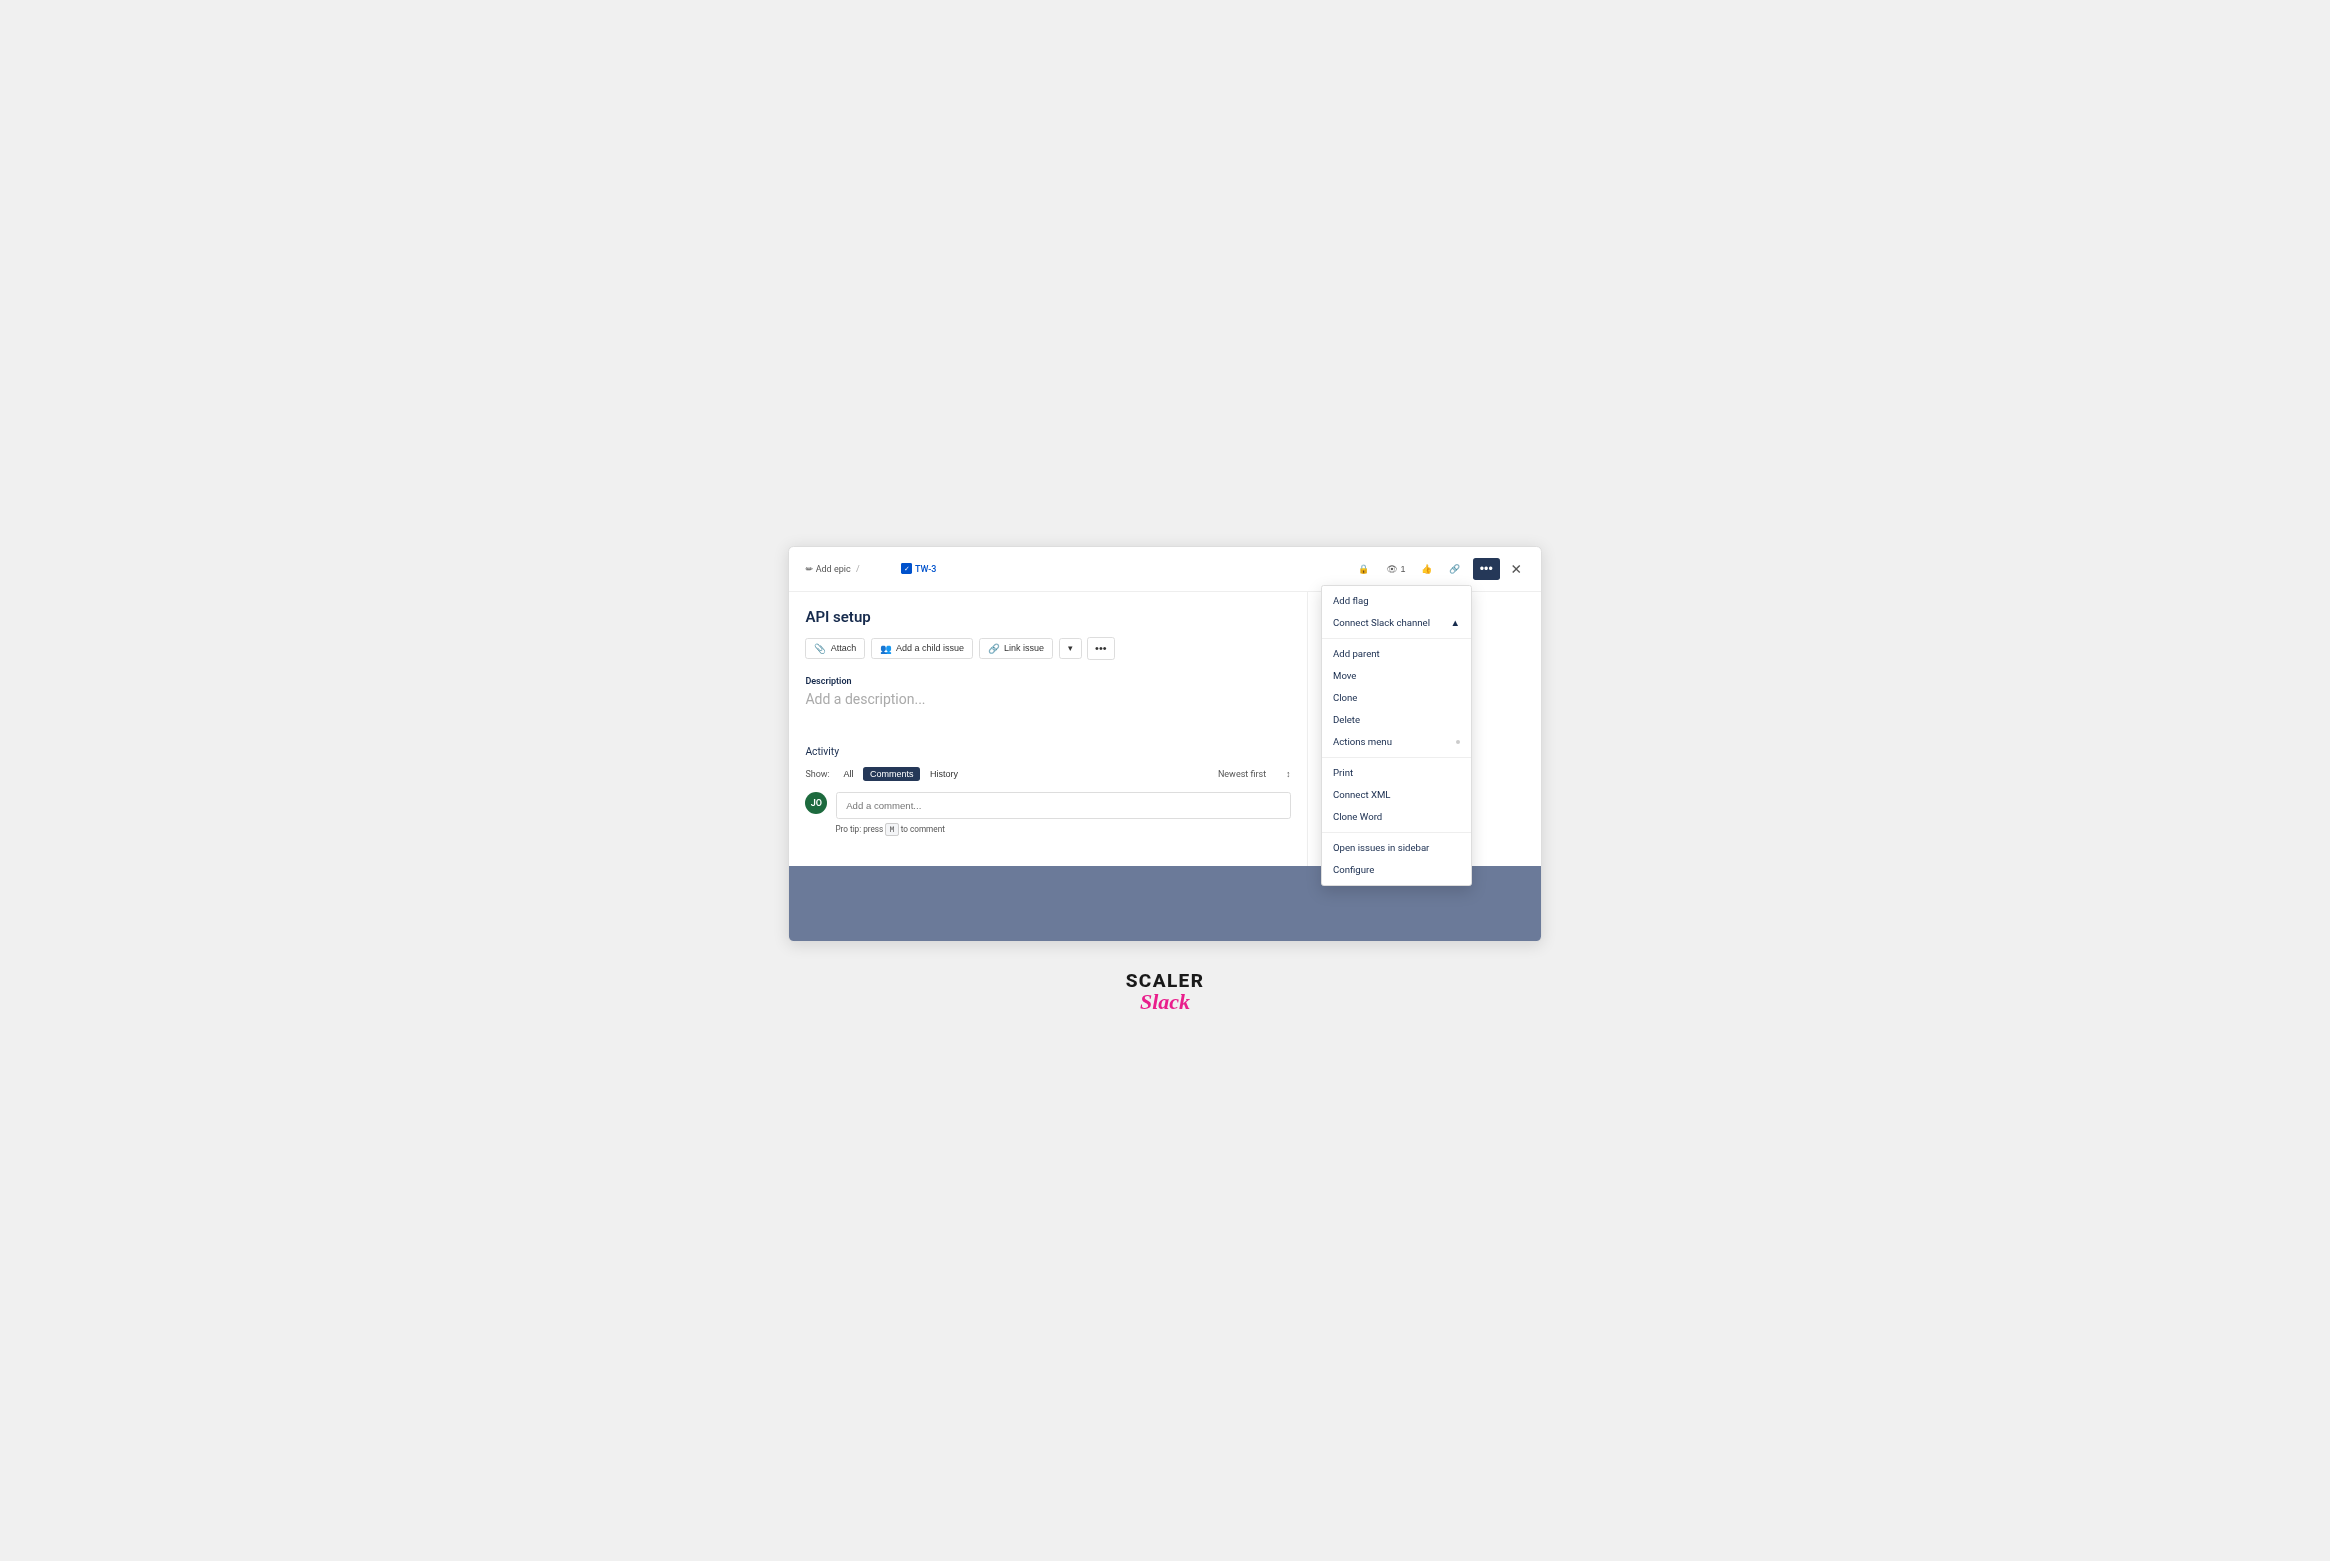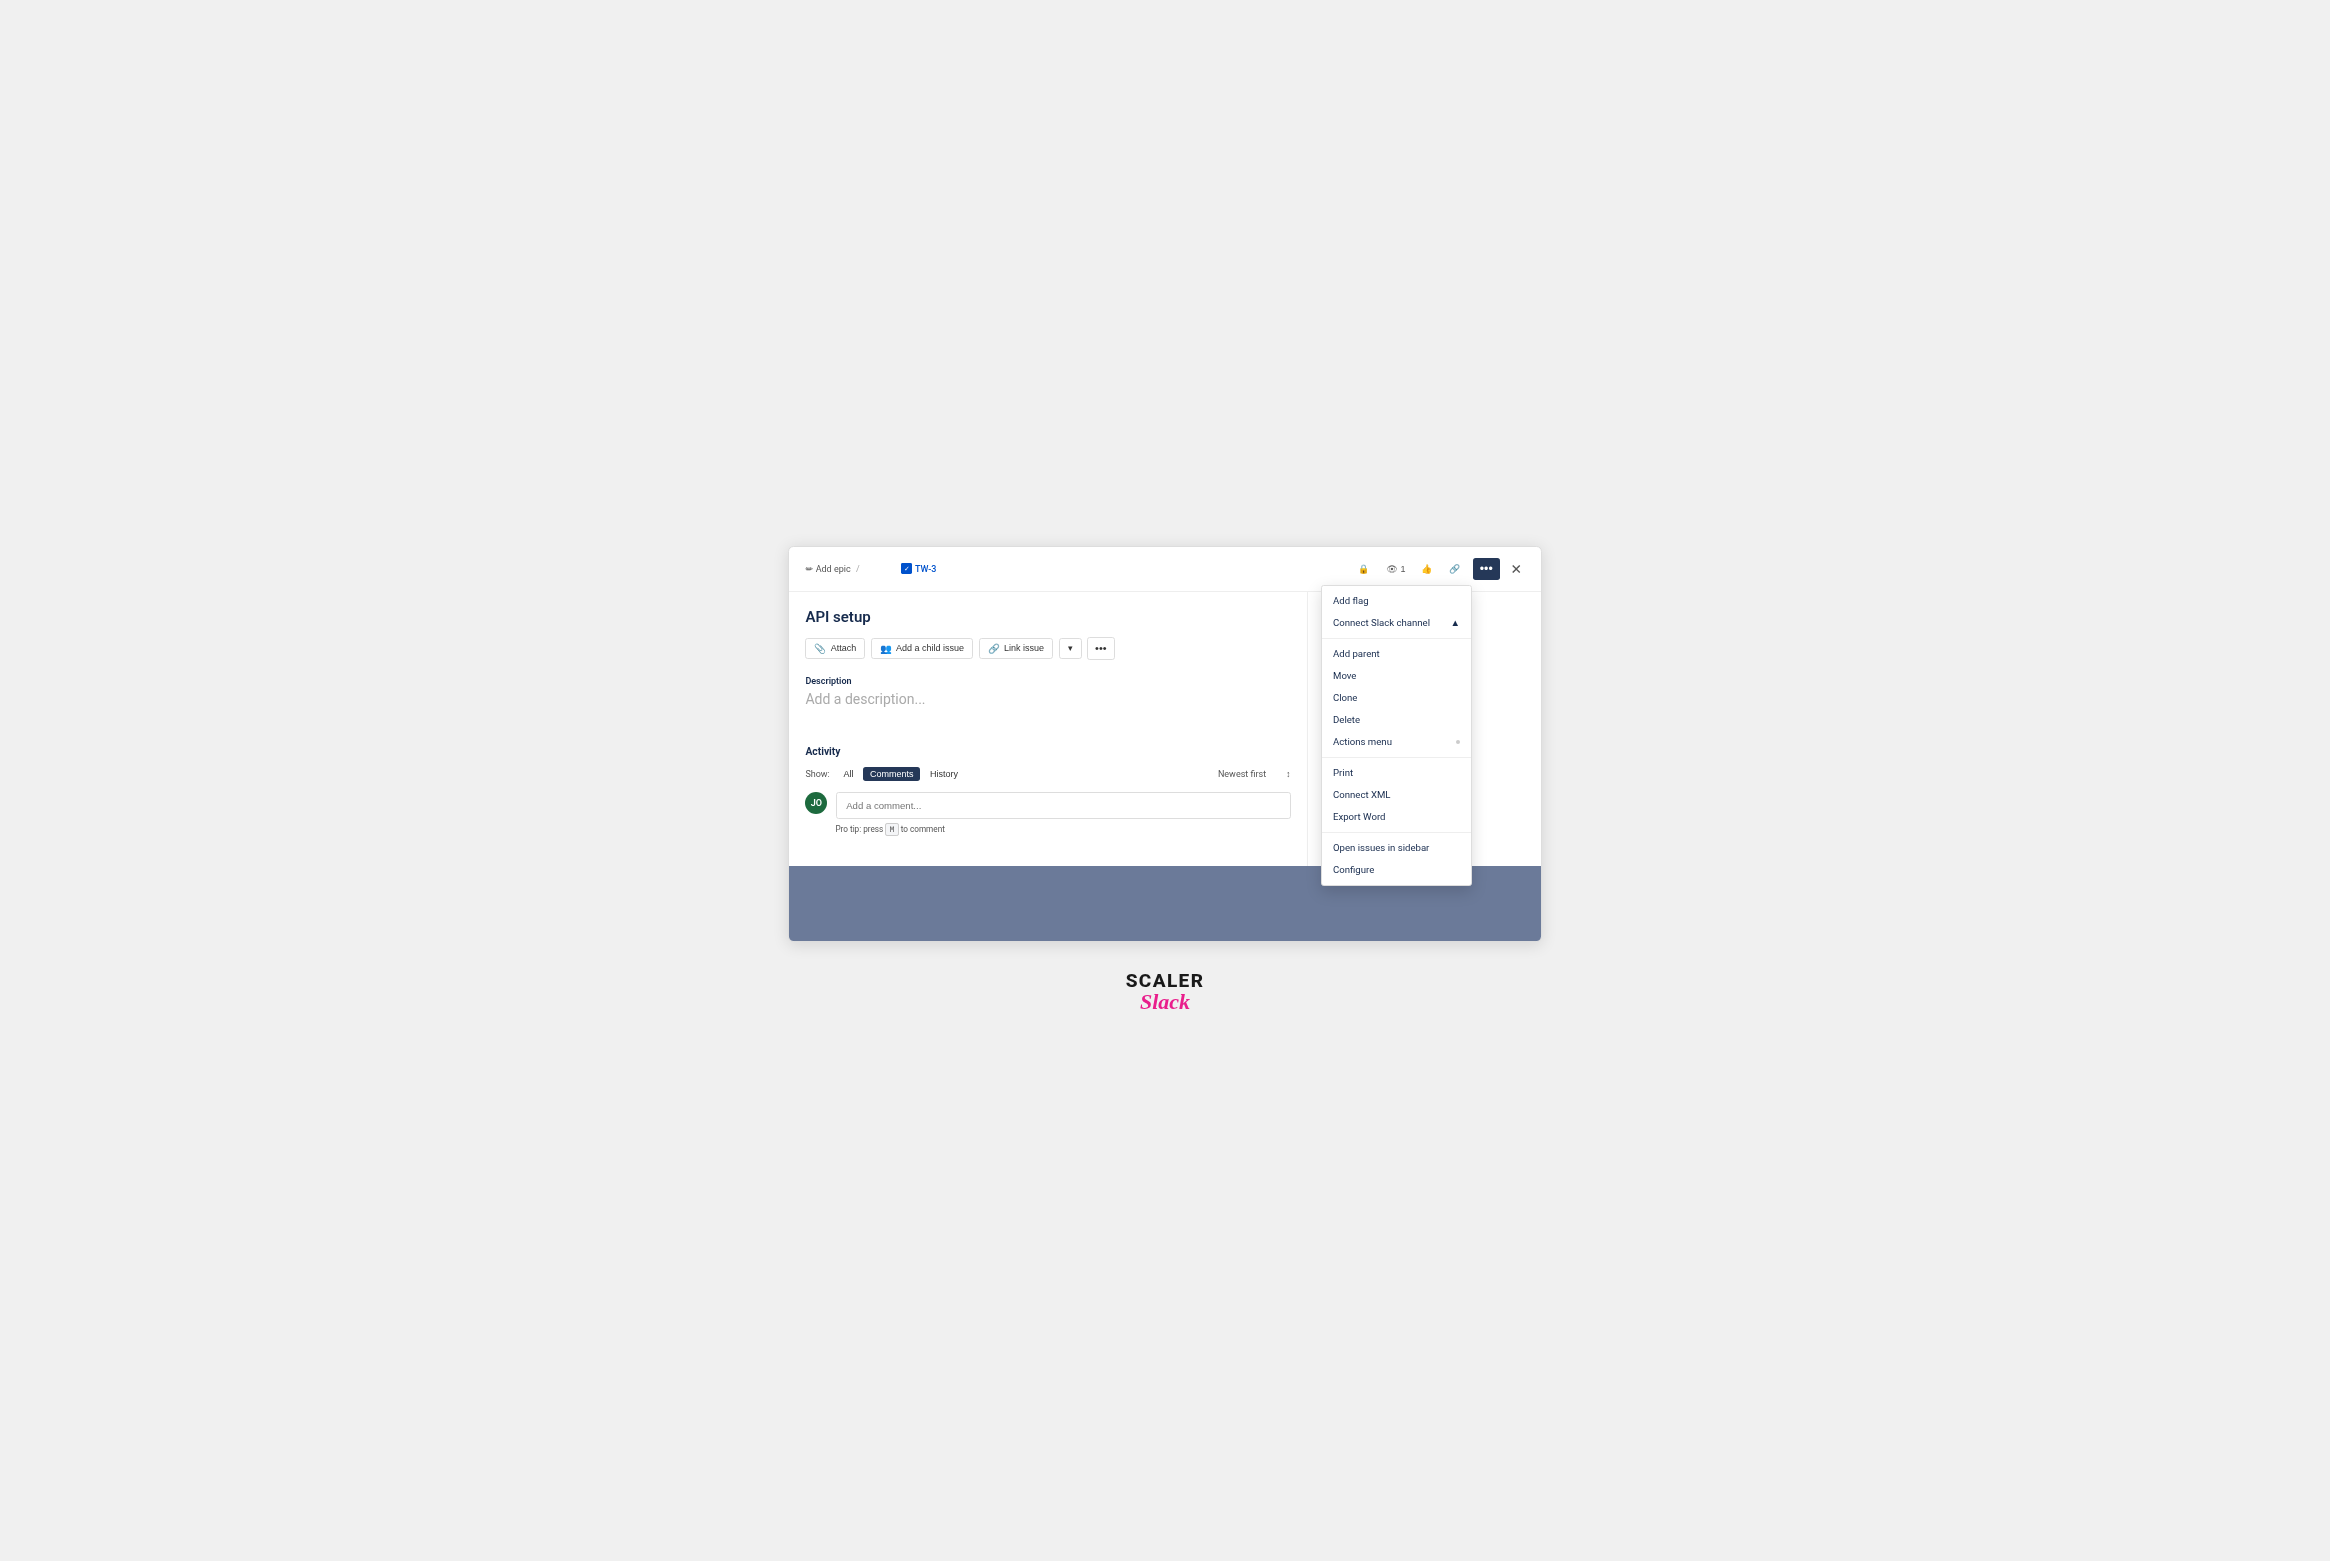--- a/index.html
+++ b/index.html
@@ -188,21 +188,21 @@
     .description-placeholder {
       color: #aaa;
       font-size: 14px;
       margin-bottom: 28px;
     }
 
     .activity-section {}
 
     .activity-title {
       font-size: 10.3px;
-      font-weight: 700;
+      font-weight: 400;
       color: #172b4d;
       margin-bottom: 8.2px;
       margin-top: 38px;
     }
 
     .activity-show {
       display: flex;
       align-items: center;
       gap: 6.9px;
       margin-bottom: 11px;
@@ -619,21 +619,21 @@
       <span class="dot"></span>
     </div>
     <div class="dropdown-divider"></div>
     <div class="dropdown-item">
       <span>Print</span>
     </div>
     <div class="dropdown-item">
       <span>Connect XML</span>
     </div>
     <div class="dropdown-item">
-      <span>Export Word</span>
+      <span>Clone Word</span>
     </div>
     <div class="dropdown-divider"></div>
     <div class="dropdown-item">
       <span>Open issues in sidebar</span>
     </div>
     <div class="dropdown-item">
       <span>Configure</span>
     </div>
   </div>
 </div>

